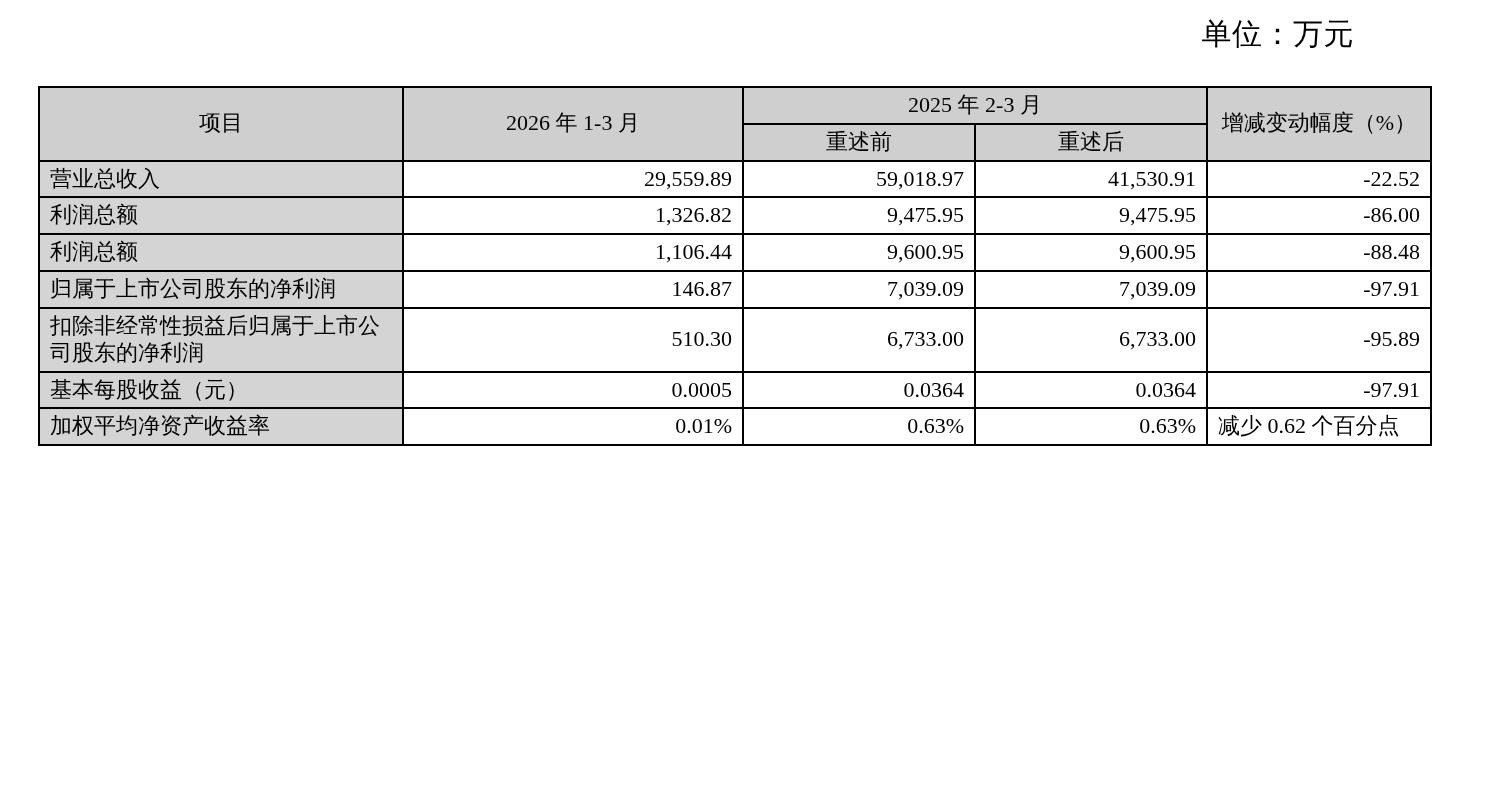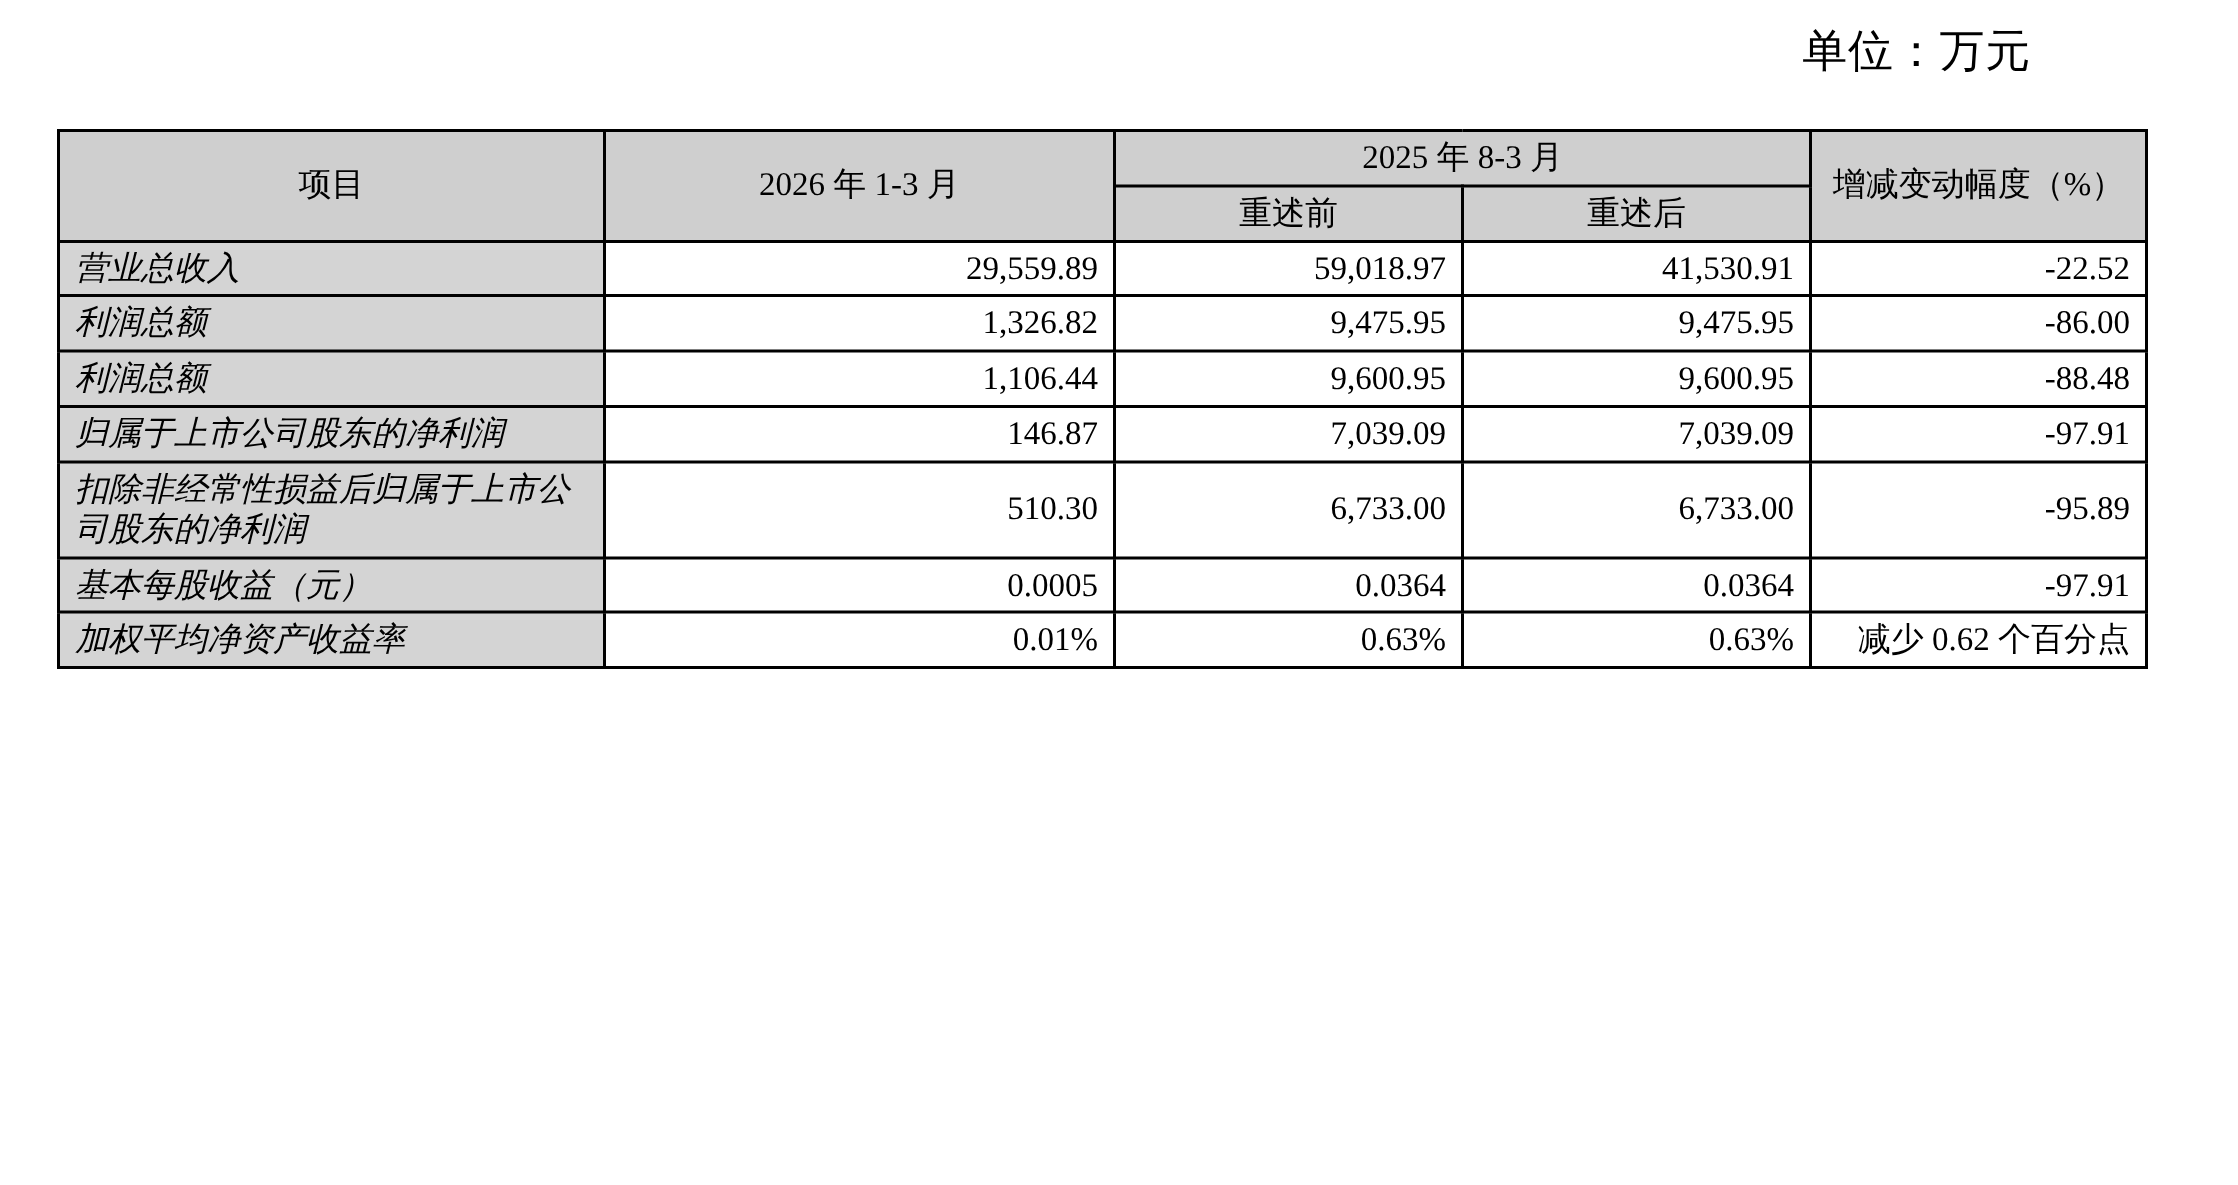--- a/index.html
+++ b/index.html
@@ -47,29 +47,28 @@
   .hdr {
     background: #cfcfcf;
     text-align: center;
     font-weight: bold;
   }
   .item-cell {
     background: #d4d4d4;
     text-align: left;
     padding-left: 14px;
     padding-right: 6px;
-    font-style: italic;
   }
   .val {
     text-align: right;
     padding-right: 16px;
     white-space: nowrap;
   }
   .val-center {
-    text-align: right;
+    text-align: left;
     white-space: normal;
     line-height: 1.24;
   }
   col.c-item { width: 364px; }
   col.c-y26 { width: 340px; }
   col.c-pre { width: 232px; }
   col.c-post { width: 232px; }
   col.c-chg { width: 224px; }
 
   .two-line-item { line-height: 1.3; }
@@ -87,21 +86,21 @@
       <col class="c-item">
       <col class="c-y26">
       <col class="c-pre">
       <col class="c-post">
       <col class="c-chg">
     </colgroup>
     <thead>
       <tr>
         <th class="hdr" rowspan="2">项目</th>
         <th class="hdr" rowspan="2">2026 年 1-3 月</th>
-        <th class="hdr" colspan="2">2025 年 8-3 月</th>
+        <th class="hdr" colspan="2">2025 年 2-3 月</th>
         <th class="hdr" rowspan="2">增减变动幅度（%）</th>
       </tr>
       <tr>
         <th class="hdr">重述前</th>
         <th class="hdr">重述后</th>
       </tr>
     </thead>
     <tbody>
       <tr>
         <td class="item-cell">营业总收入</td>

